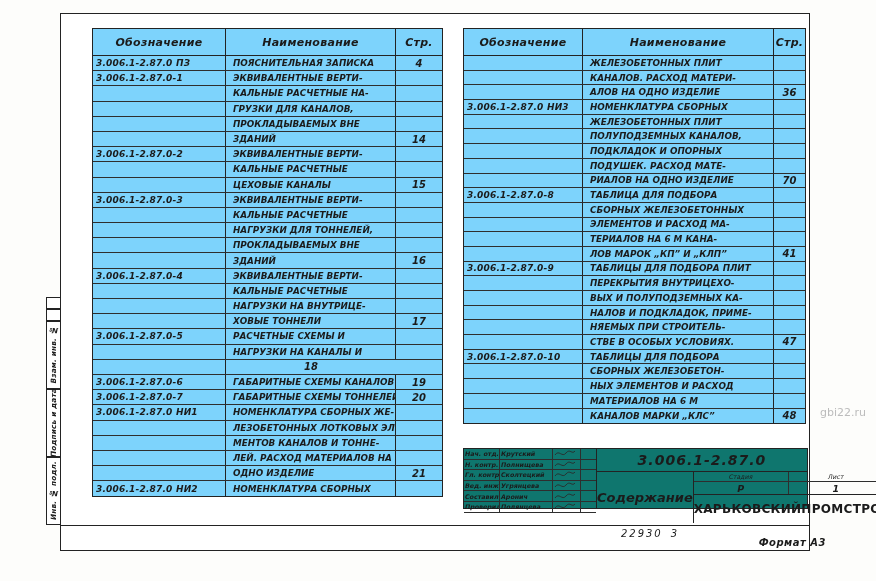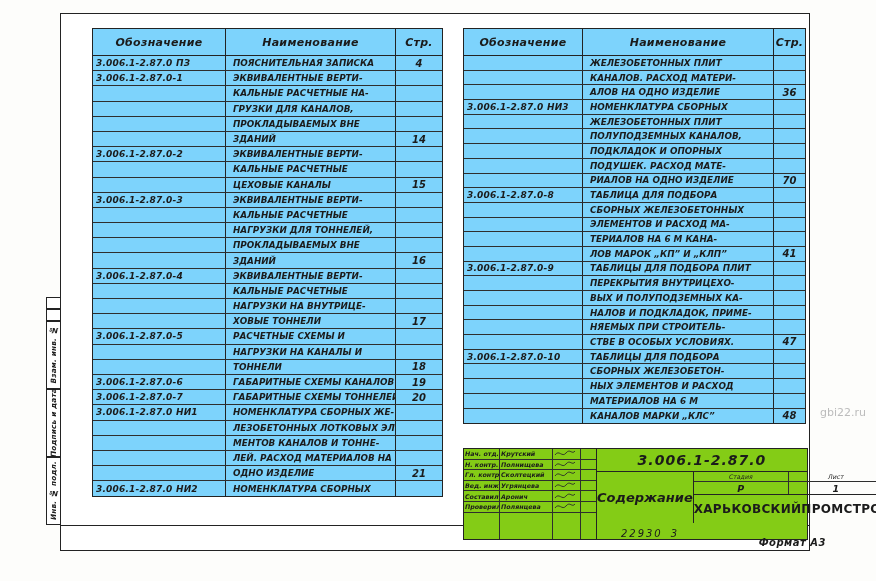--- a/index.html
+++ b/index.html
@@ -31,22 +31,22 @@
     align-items:center;overflow:hidden;white-space:nowrap;font-style:italic;font-weight:600}
   .tcell.des{font-size:9px;padding-left:3px;letter-spacing:.2px}
   .tcell.nam{font-size:8.8px;padding-left:7px;text-transform:uppercase}
   .tcell.pag{justify-content:center;font-size:10px;font-weight:bold;border-right:none}
   
   .sstamp{position:absolute;left:46px;width:15px;border:1.2px solid #232323;
     box-sizing:border-box;background:#fff;display:flex;align-items:center;justify-content:center}
   .sstamp span{writing-mode:vertical-rl;transform:rotate(180deg);
     font-size:7.3px;font-style:italic;font-weight:600;white-space:nowrap;letter-spacing:.2px}
   
-  .tblock{position:absolute;left:463px;top:448px;width:345px;height:92px;
-    border:1.6px solid #232323;box-sizing:border-box;background:#84cc16}
+  .tblock{position:absolute;left:463px;top:448px;width:345px;height:61px;
+    border:1.6px solid #232323;box-sizing:border-box;background:#0f766e}
   .siggrid{position:absolute;left:0;top:0;width:133px;height:100%;
     border-right:1.4px solid #232323;box-sizing:border-box;
     display:grid;grid-template-rows:repeat(6,10.6px) 1fr}
   .sigrow{display:grid;grid-template-columns:36px 53px 28px 1fr;
     border-bottom:1px solid #2e2e2e;box-sizing:border-box}
   .sigrow:last-child{border-bottom:none}
   .sigcell{border-right:1px solid #2e2e2e;box-sizing:border-box;display:flex;
     align-items:center;overflow:hidden;white-space:nowrap;
     font-size:6.3px;font-style:italic;font-weight:600;padding-left:1px}
   .sigcell:last-child{border-right:none}
@@ -187,21 +187,20 @@
         <div class="tcell nam">Расчетные схемы и</div>
         <div class="tcell pag"></div>
       </div>
       <div class="trow">
         <div class="tcell des"></div>
         <div class="tcell nam">нагрузки на каналы и</div>
         <div class="tcell pag"></div>
       </div>
       <div class="trow">
         <div class="tcell des"></div>
-        <div class="tcell nam">тоннели</div>
         <div class="tcell pag">18</div>
       </div>
       <div class="trow">
         <div class="tcell des">3.006.1-2.87.0-6</div>
         <div class="tcell nam">Габаритные схемы каналов</div>
         <div class="tcell pag">19</div>
       </div>
       <div class="trow">
         <div class="tcell des">3.006.1-2.87.0-7</div>
         <div class="tcell nam">Габаритные схемы тоннелей</div>

